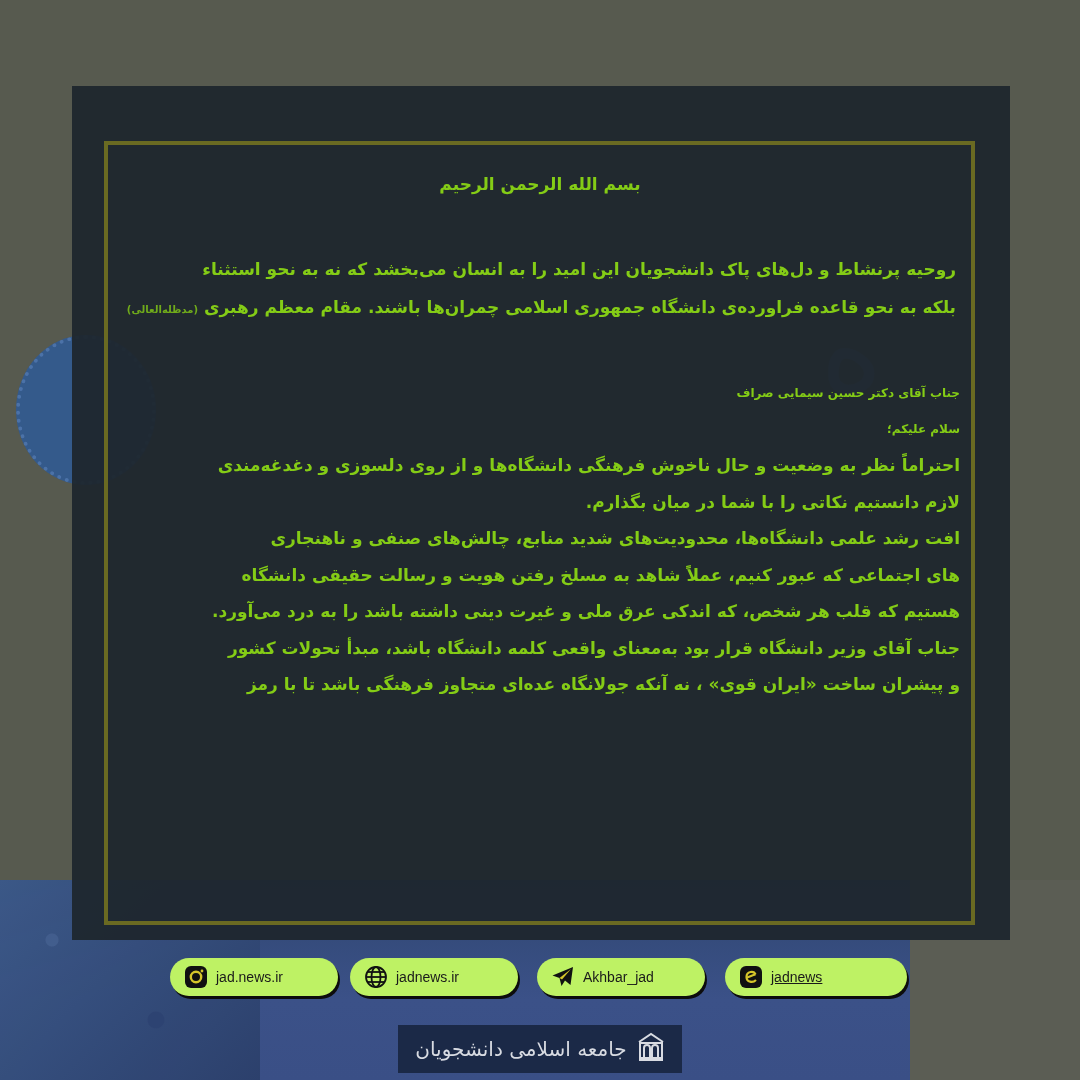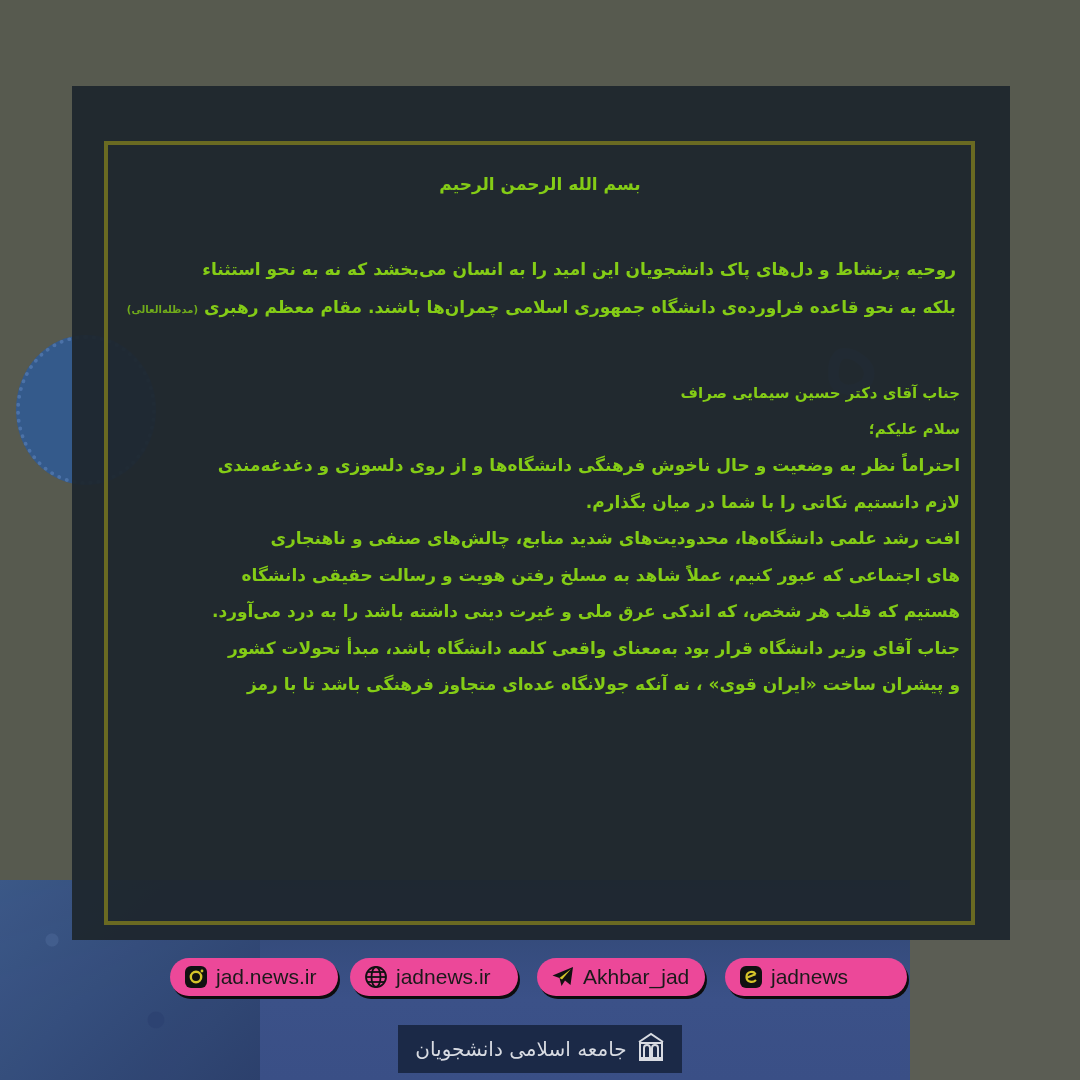--- a/index.html
+++ b/index.html
@@ -59,53 +59,53 @@
       text-align: center; font-size: 17px; font-weight: bold;
       height: 48px; line-height: 48px;
     }
     .quote {
       margin-top: 42px;
       font-size: 17px; font-weight: bold; line-height: 38px;
       padding-right: 4px;
     }
     .addr {
       margin-top: 46px;
-      font-size: 15px; font-weight: bold; line-height: 36px;
+      font-size: 12px; font-weight: bold; line-height: 36px;
     }
     .body-text {
       font-size: 17px; font-weight: bold; line-height: 36.5px;
       text-align: justify; text-align-last: right;
     }
     .line { display: block; white-space: nowrap; }
     .sign-mark { font-size: 10px; opacity: 0.8; }
 
     
     .pills {
       position: absolute; top: 958px; left: 0; width: 1080px; height: 40px;
     }
     .pill {
       position: absolute; top: 0; height: 38px;
-      background: #ec4899;
+      background: #bef264;
       border-radius: 19px;
       box-shadow: 2px 3px 0 #0d0d0d;
       display: flex; align-items: center; gap: 8px;
       padding: 12px 14px;
       color: #1a1a1a;
       font-family: "Liberation Sans", sans-serif;
-      font-size: 21px;
+      font-size: 14px;
       direction: ltr;
     }
     .pill .ico {
       width: 24px; height: 24px; flex: 0 0 24px;
       display: flex; align-items: center; justify-content: center;
     }
     .p1 { left: 170px; width: 168px; }
     .p2 { left: 350px; width: 168px; }
     .p3 { left: 537px; width: 168px; }
-    .p4 { left: 725px; width: 182px; }
+    .p4 { left: 725px; width: 182px; text-decoration: underline; }
 
     
     .org {
       position: absolute; left: 398px; top: 1025px; width: 284px; height: 48px;
       background: rgba(22, 34, 60, 0.85);
       display: flex; align-items: center; justify-content: center; gap: 10px;
       direction: rtl;
       color: #d8dbe2;
       font-size: 20px;
       font-family: "DejaVu Sans", sans-serif;

